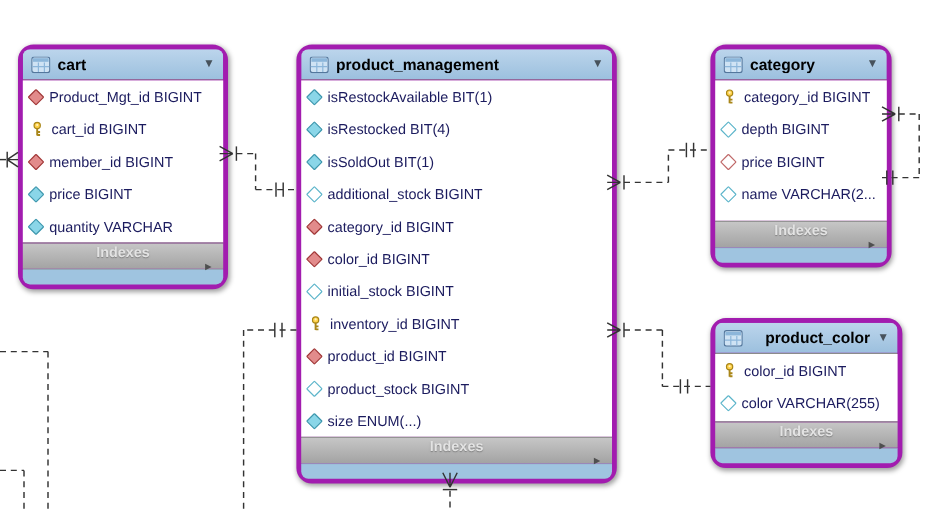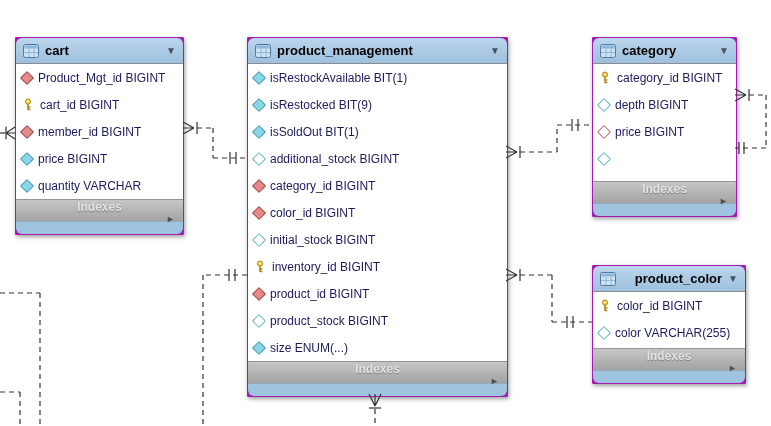--- a/index.html
+++ b/index.html
@@ -1,20 +1,20 @@
 <!DOCTYPE html>
 <html><head>
 <meta charset="utf-8">
 <style>
   html,body{margin:0;padding:0;background:#fff;}
   .canvas{position:relative;width:771px;height:426px;overflow:hidden;
           font-family:"Liberation Sans",sans-serif;background:#fff;}
   svg.rel-layer{position:absolute;left:0;top:0;z-index:3;pointer-events:none;}
 
-  .tbl{position:absolute;z-index:2;border:1px solid #a21caf;border-radius:1px;
+  .tbl{position:absolute;z-index:2;border:4px solid #a21caf;border-radius:13px;
        background:#a21caf;box-shadow:1px 2px 4px rgba(0,0,0,.38);}
   .tbl-header{height:25px;display:flex;align-items:center;gap:6px;padding:0 7px;
        background:linear-gradient(#bcd5ec,#9cc0de);
        border-bottom:1px solid #8b8b8b;border-radius:6px 6px 0 0;}
   .tbl-title{flex:1;font-size:13px;font-weight:bold;color:#000;
        white-space:nowrap;overflow:hidden;}
   .collapse{font-size:10px;color:#47525c;line-height:1;}
   .tbl-rows{background:#fff;overflow:hidden;}
   .row{height:27px;display:flex;align-items:center;gap:6px;padding:0 4px 0 6px;
        font-size:12px;color:#1b1b5e;white-space:nowrap;overflow:hidden;}
@@ -160,21 +160,21 @@
       <span class="tbl-title">product_management</span>
       <span class="collapse">▼</span>
     </div>
     <div class="tbl-rows">
         <div class="row">
           <span class="ic-d ic-attr"></span>
           <span class="row-label">isRestockAvailable BIT(1)</span>
         </div>
         <div class="row">
           <span class="ic-d ic-attr"></span>
-          <span class="row-label">isRestocked BIT(9)</span>
+          <span class="row-label">isRestocked BIT(4)</span>
         </div>
         <div class="row">
           <span class="ic-d ic-attr"></span>
           <span class="row-label">isSoldOut BIT(1)</span>
         </div>
         <div class="row">
           <span class="ic-d ic-attr-null"></span>
           <span class="row-label">additional_stock BIGINT</span>
         </div>
         <div class="row">
@@ -243,20 +243,21 @@
         <div class="row">
           <span class="ic-d ic-attr-null"></span>
           <span class="row-label">depth BIGINT</span>
         </div>
         <div class="row">
           <span class="ic-d ic-fk-null"></span>
           <span class="row-label">price BIGINT</span>
         </div>
         <div class="row">
           <span class="ic-d ic-attr-null"></span>
+          <span class="row-label">name VARCHAR(2...</span>
         </div>
       </div>
     <div class="indexes">
       <span>Indexes</span>
       <span class="arrow">►</span>
     </div>
     <div class="tbl-footer"></div>
   </div>
 
   <div class="tbl t-pc">

